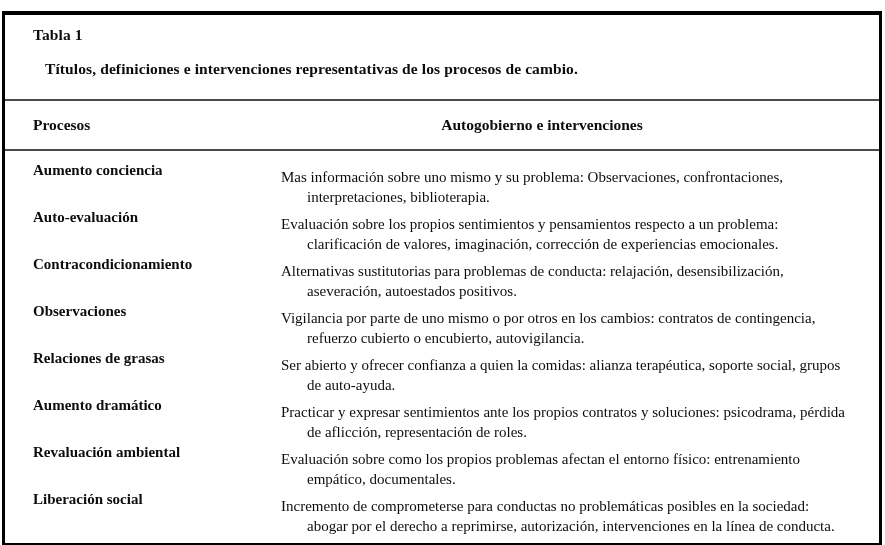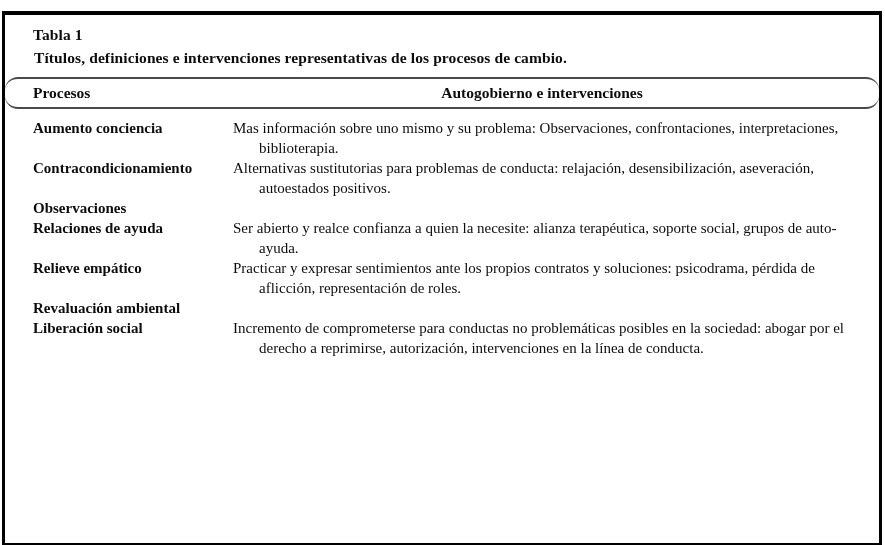--- a/index.html
+++ b/index.html
@@ -31,51 +31,52 @@
     background: #ffffff;
   }
   .title-block {
     padding: 9px 28px 7px 28px;
     font-size: 15.5px;
     line-height: 22px;
     font-weight: bold;
     letter-spacing: 0.1px;
   }
   .table-label { margin: 0; }
-  .table-caption { margin: 1px; }
+  .table-caption { margin: 12px; }
   .header-row {
     display: grid;
     grid-template-columns: 200px 1fr;
     align-items: center;
     border-top: 2px solid #4a4a4a;
     border-bottom: 2px solid #4a4a4a;
-    padding: 5px 28px;
+    padding: 15px 28px;
     font-size: 15.5px;
     font-weight: bold;
     line-height: 18px;
-    border-radius: 13px;
   }
   .header-definitions { text-align: center; }
   .table-body {
     padding: 9px 28px 0 28px;
     font-size: 15px;
   }
   .table-row {
     display: grid;
     grid-template-columns: 200px 1fr;
+    gap: 48px;
   }
   .process-name {
     font-weight: bold;
     line-height: 20px;
     padding-right: 10px;
   }
   .process-definition {
     line-height: 20px;
     padding-left: 26px;
     text-indent: -26px;
+    margin-top: 7px;
   }
 </style>
 </head>
 <body>
 
 <div class="page">
   <div class="table-frame">
 
     <div class="title-block">
       <p class="table-label">Tabla 1</p>
@@ -86,36 +87,42 @@
       <div class="header-processes">Procesos</div>
       <div class="header-definitions">Autogobierno e intervenciones</div>
     </div>
 
     <div class="table-body">
         <div class="table-row">
           <div class="process-name">Aumento conciencia</div>
           <div class="process-definition">Mas información sobre uno mismo y su problema: Observaciones, confrontaciones, interpretaciones, biblioterapia.</div>
         </div>
         <div class="table-row">
+          <div class="process-name">Auto-evaluación</div>
+          <div class="process-definition">Evaluación sobre los propios sentimientos y pensamientos respecto a un problema: clarificación de valores, imaginación, corrección de experiencias emocionales.</div>
+        </div>
+        <div class="table-row">
           <div class="process-name">Contracondicionamiento</div>
           <div class="process-definition">Alternativas sustitutorias para problemas de conducta: relajación, desensibilización, aseveración, autoestados positivos.</div>
         </div>
         <div class="table-row">
           <div class="process-name">Observaciones</div>
+          <div class="process-definition">Vigilancia por parte de uno mismo o por otros en los cambios: contratos de contingencia, refuerzo cubierto o encubierto, autovigilancia.</div>
         </div>
         <div class="table-row">
-          <div class="process-name">Relaciones de ayuda</div>
-          <div class="process-definition">Ser abierto y realce confianza a quien la necesite: alianza terapéutica, soporte social, grupos de auto-ayuda.</div>
+          <div class="process-name">Relaciones de grasas</div>
+          <div class="process-definition">Ser abierto y ofrecer confianza a quien la comidas: alianza terapéutica, soporte social, grupos de auto-ayuda.</div>
         </div>
         <div class="table-row">
-          <div class="process-name">Relieve empático</div>
+          <div class="process-name">Aumento dramático</div>
           <div class="process-definition">Practicar y expresar sentimientos ante los propios contratos y soluciones: psicodrama, pérdida de aflicción, representación de roles.</div>
         </div>
         <div class="table-row">
           <div class="process-name">Revaluación ambiental</div>
+          <div class="process-definition">Evaluación sobre como los propios problemas afectan el entorno físico: entrenamiento empático, documentales.</div>
         </div>
         <div class="table-row">
           <div class="process-name">Liberación social</div>
           <div class="process-definition">Incremento de comprometerse para conductas no problemáticas posibles en la sociedad: abogar por el derecho a reprimirse, autorización, intervenciones en la línea de conducta.</div>
         </div>
       </div>
 
   </div>
 </div>
 

